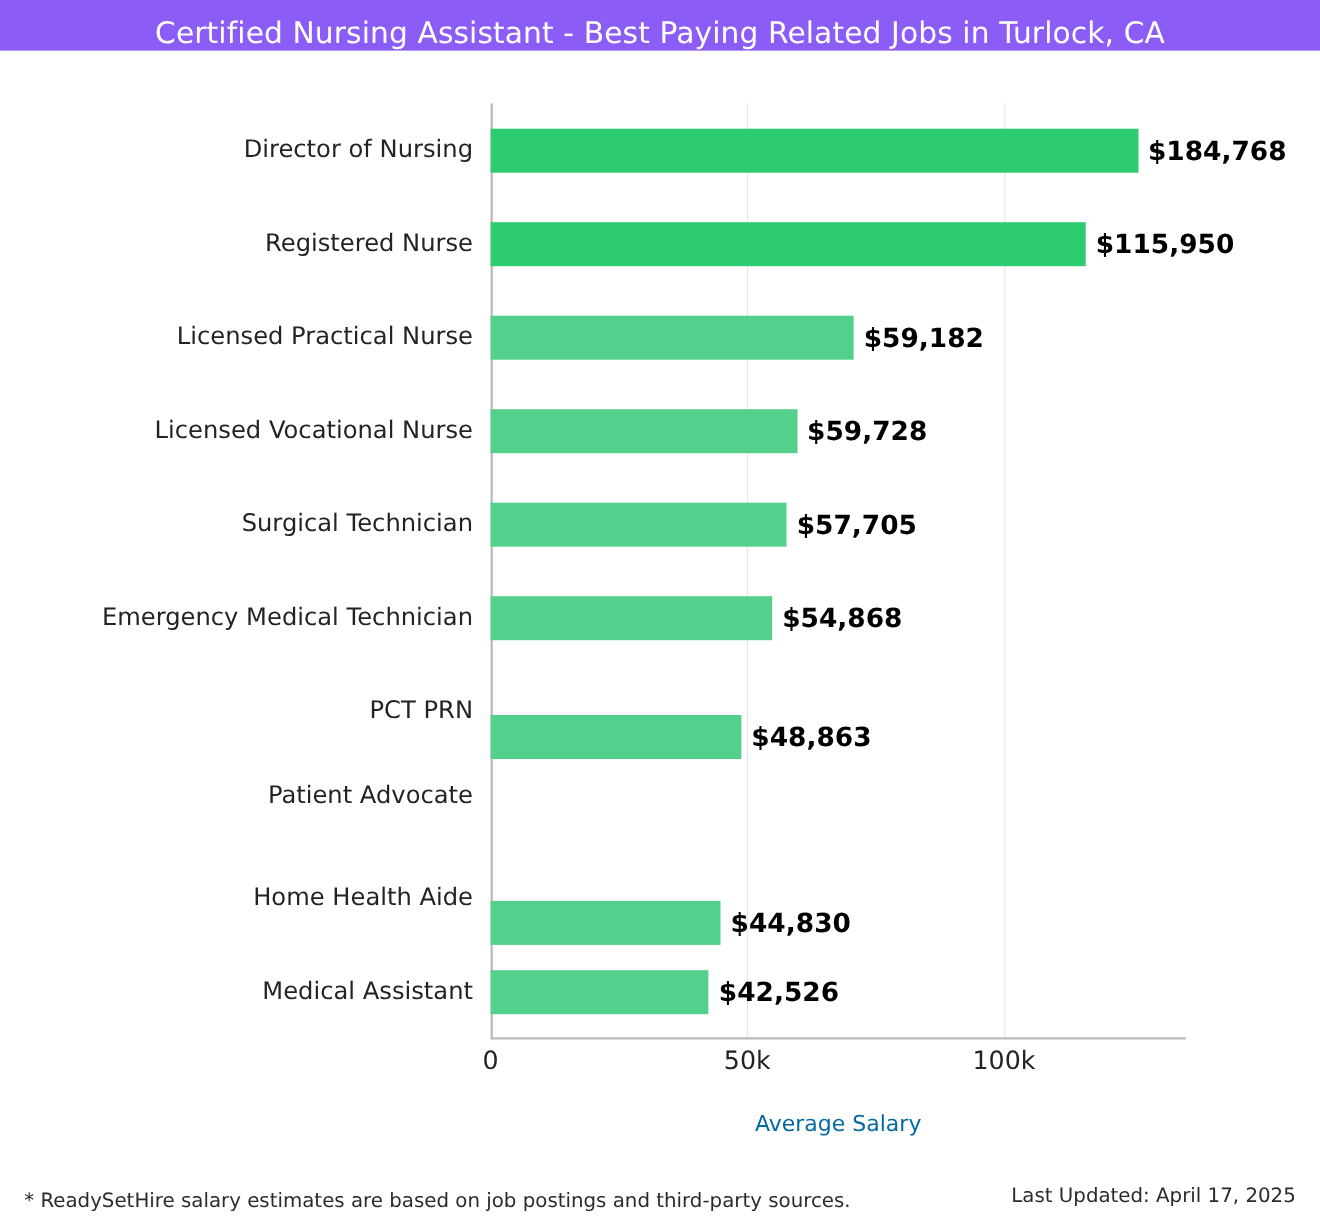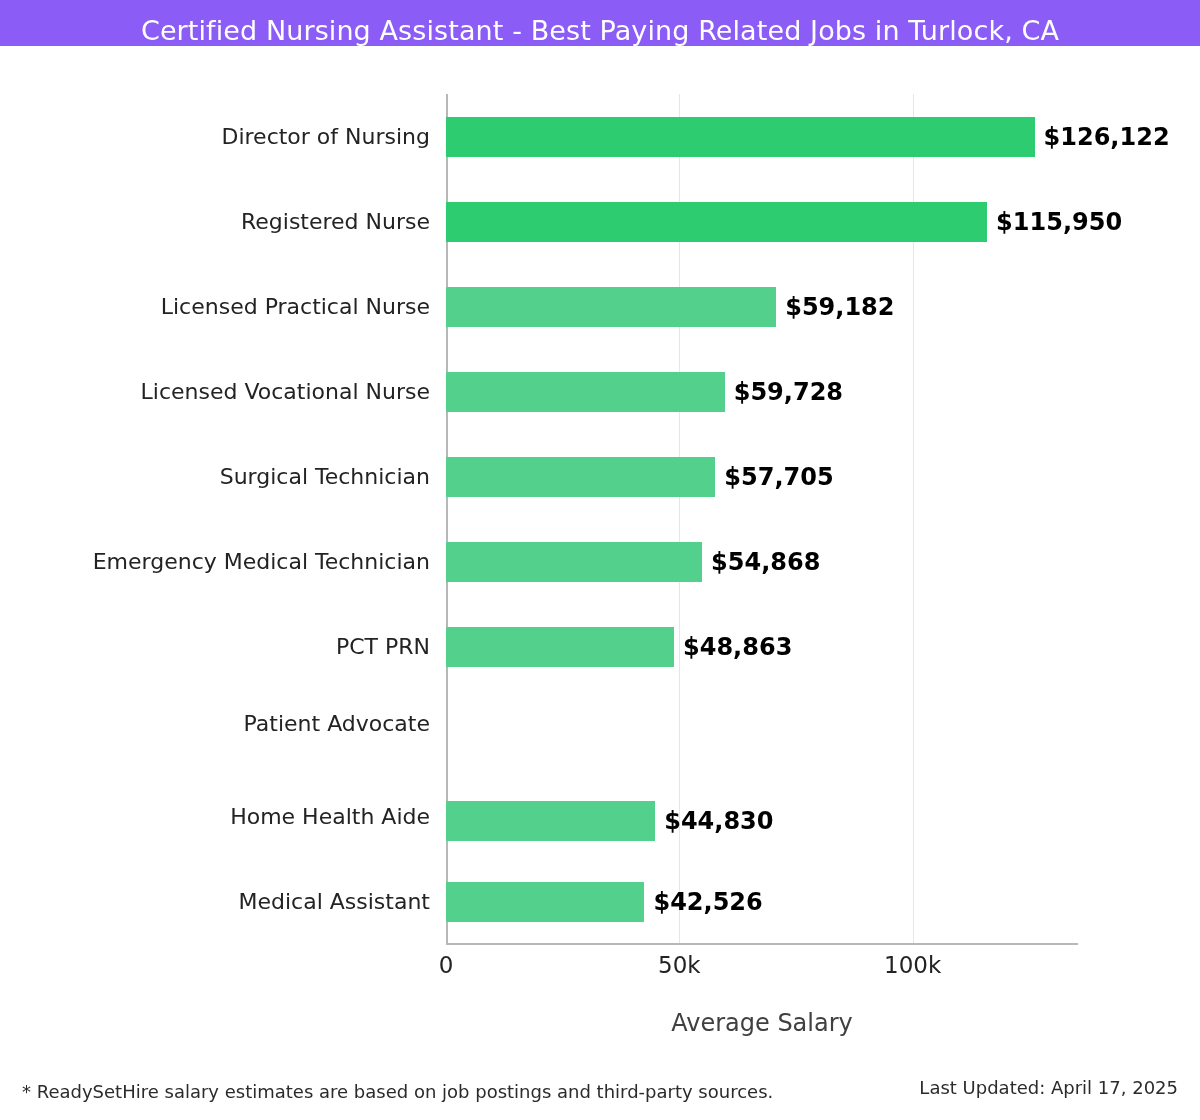--- a/index.html
+++ b/index.html
@@ -118,22 +118,22 @@
     color: #232323;
     white-space: nowrap;
     font-family: "DejaVu Sans", sans-serif;
   }
   #xlabel {
     position: absolute;
     left: 446px;
     top: 1009px;
     width: 632px;
     text-align: center;
-    font-size: 24px;
-    color: #404040;
+    font-size: 20px;
+    color: #0369a1;
     white-space: nowrap;
     font-family: "DejaVu Sans", sans-serif;
   }
   
   #footnote {
     position: absolute;
     left: 22px;
     top: 1081px;
     font-size: 18px;
     color: #2b2b2b;
@@ -160,21 +160,21 @@
   </div>
 
   <div id="axis-left-line"></div>
 
   <div id="plot">
 
   <div class="gridline" style="left: 233.333px;"></div>
       <div class="gridline" style="left: 466.667px;"></div>
       <div class="bar-row" style="top: 0px;">
         <div class="bar" style="width: 588.569px; background: rgb(46, 204, 113);"></div>
-        <div class="bar-label" style="left: 597.569px;">$126,122</div>
+        <div class="bar-label" style="left: 597.569px;">$184,768</div>
       </div>
       <div class="bar-row" style="top: 85px;">
         <div class="bar" style="width: 541.1px; background: rgb(46, 204, 113);"></div>
         <div class="bar-label" style="left: 550.1px;">$115,950</div>
       </div>
       <div class="bar-row" style="top: 170px;">
         <div class="bar" style="width: 330.19px; background: rgb(83, 209, 140);"></div>
         <div class="bar-label" style="left: 339.19px;">$59,182</div>
       </div>
       <div class="bar-row" style="top: 255px;">
@@ -182,25 +182,25 @@
         <div class="bar-label" style="left: 287.731px;">$59,728</div>
       </div>
       <div class="bar-row" style="top: 340px;">
         <div class="bar" style="width: 269.29px; background: rgb(83, 209, 140);"></div>
         <div class="bar-label" style="left: 278.29px;">$57,705</div>
       </div>
       <div class="bar-row" style="top: 425px; padding-left: 40px;">
         <div class="bar" style="width: 256.051px; background: rgb(83, 209, 140);"></div>
         <div class="bar-label" style="left: 265.051px;">$54,868</div>
       </div>
-      <div class="bar-row" style="top: 510px; text-decoration: underline;">
+      <div class="bar-row" style="top: 533px; text-decoration: underline;">
         <div class="bar" style="width: 228.027px; background: rgb(83, 209, 140);"></div>
         <div class="bar-label" style="left: 237.027px;">$48,863</div>
       </div>
-      <div class="bar-row" style="top: 684px;">
+      <div class="bar-row" style="top: 702px;">
         <div class="bar" style="width: 209.207px; background: rgb(83, 209, 140);"></div>
         <div class="bar-label" style="left: 218.207px;">$44,830</div>
       </div>
       <div class="bar-row" style="top: 765px;">
         <div class="bar" style="width: 198.455px; background: rgb(83, 209, 140);"></div>
         <div class="bar-label" style="left: 207.455px;">$42,526</div>
       </div>
     </div>
 
   <div id="axis-bottom-line"></div>

